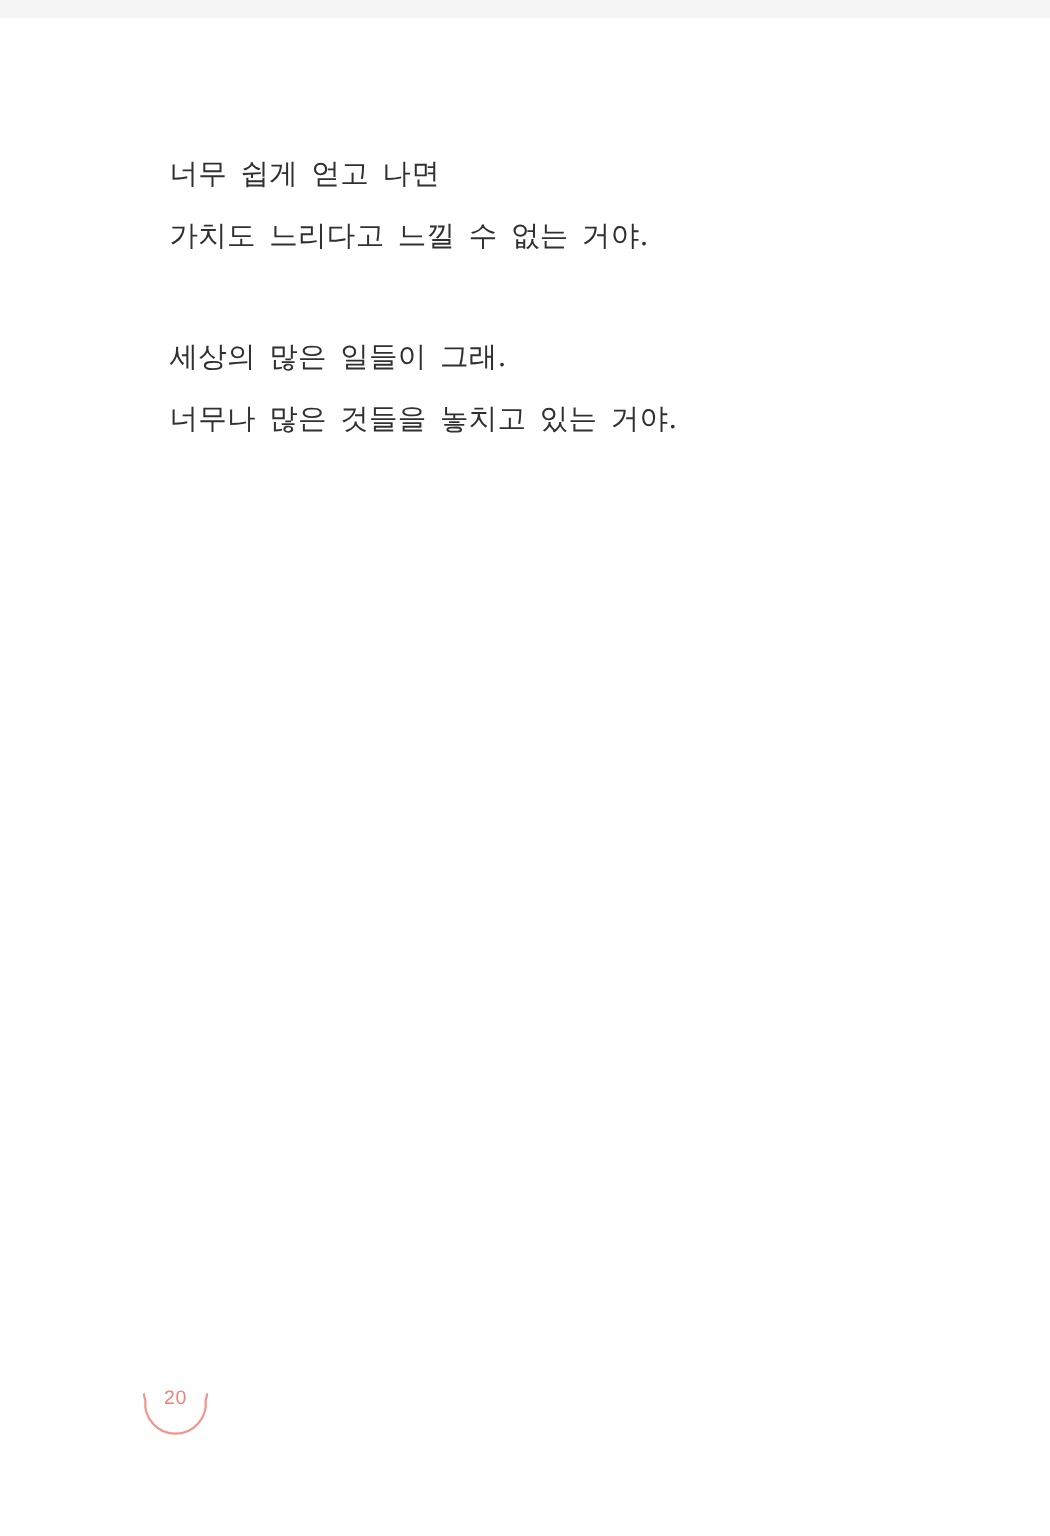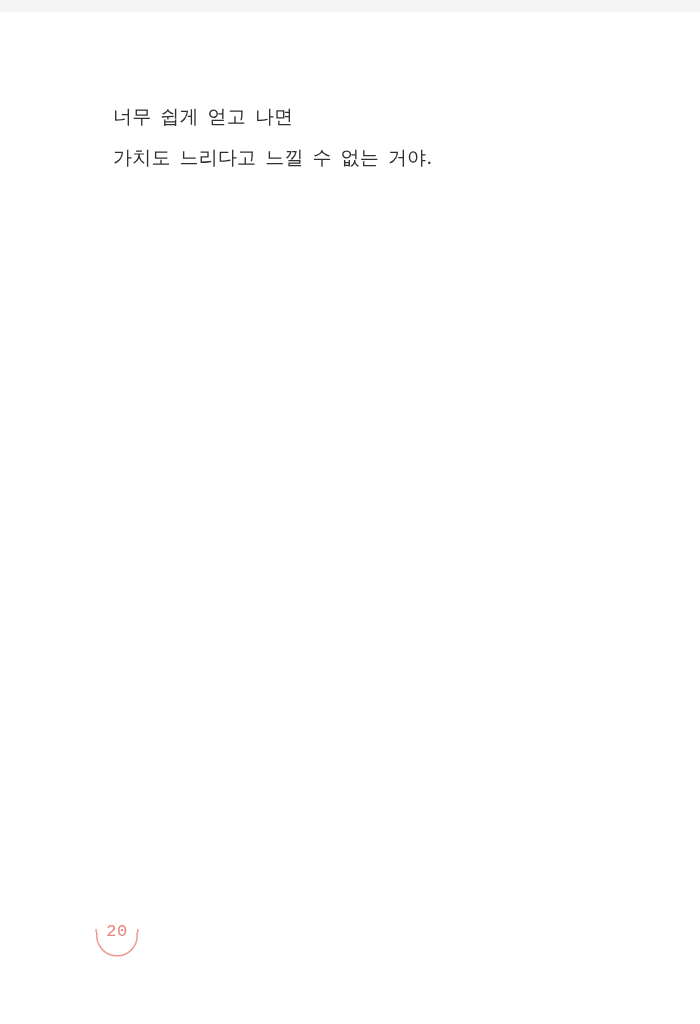--- a/index.html
+++ b/index.html
@@ -44,40 +44,42 @@
   .page-badge .arc-path{
     fill:none;
     stroke:var(--accent-arc);
     stroke-width:1.5;
     stroke-linecap:round;
   }
   .page-num{
     position:absolute;
     left:0;right:0;top:12px;
     text-align:center;
-    font-family:Liberation Mono, monospace;
-    font-size:17px;
+    font-family:Liberation Sans, sans-serif;
+    font-size:13px;
     line-height:16px;
     letter-spacing:0.5px;
     color:var(--accent-num);
   }
 </style>
 </head>
 <body>
 
 <div class="page">
 
   <div class="poem">
 
     <div class="stanza">
       <div class="line">너무 쉽게 얻고 나면</div>
       <div class="line">가치도 느리다고 느낄 수 없는 거야.</div>
     </div>
 
     <div class="stanza">
+      <div class="line">세상의 많은 일들이 그래.</div>
+      <div class="line">너무나 많은 것들을 놓치고 있는 거야.</div>
     </div>
 
 
     <div class="stanza">
     </div>
 
   </div>
 
   <div class="page-badge">
     <svg viewBox="0 0 48 48" aria-hidden="true">

